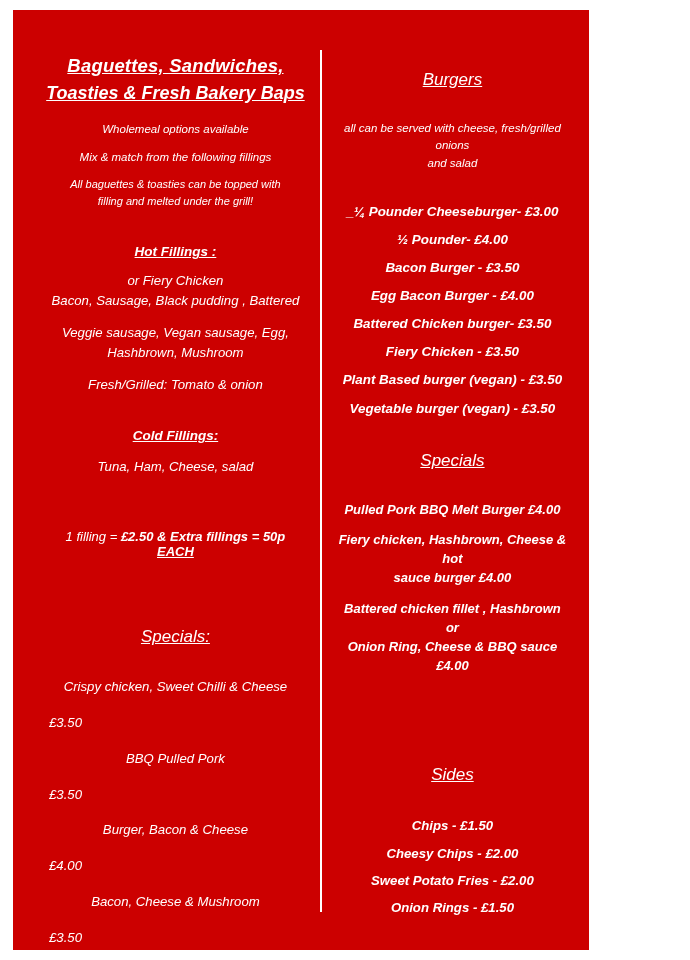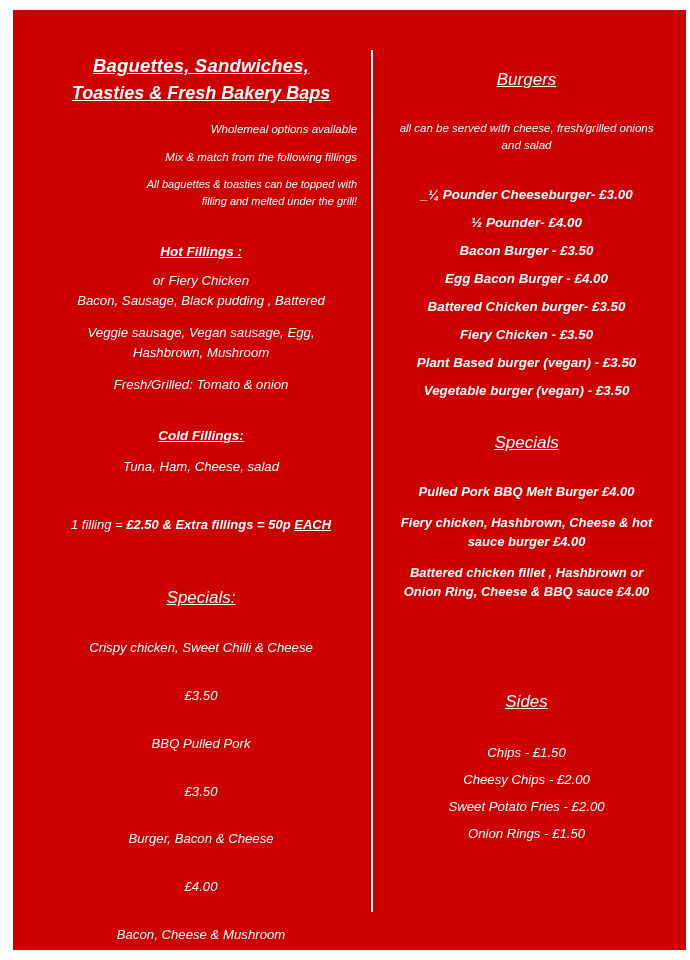--- a/index.html
+++ b/index.html
@@ -12,21 +12,21 @@
     width: 690px;
     height: 960px;
     background: #ffffff;
     overflow: hidden;
     font-family: "Liberation Sans", sans-serif;
   }
   .menu {
     position: absolute;
     left: 13px;
     top: 10px;
-    width: 673px;
+    width: 576px;
     height: 940px;
     background: #cc0000;
     color: #ffffff;
     box-sizing: border-box;
   }
   .columns {
     display: flex;
     width: 100%;
     height: 100%;
     box-sizing: border-box;
@@ -77,58 +77,57 @@
   .subhead {
     font-style: italic;
     font-weight: bold;
     text-align: center;
     text-decoration: underline;
     font-size: 13.5px;
     margin: 0;
   }
   .note {
     font-style: italic;
-    text-align: right;
+    text-align: center;
     font-size: 11.5px;
     line-height: 1.55;
     margin: 0;
   }
   .note.small {
     font-size: 11px;
   }
   .line {
     font-style: italic;
     text-align: center;
     font-size: 13.2px;
     line-height: 1.5;
     margin: 0;
   }
   .price-line {
     font-style: italic;
-    text-align: center;
     font-size: 13.2px;
     line-height: 1.5;
-    margin: 16px;
+    margin: 4px;
   }
   .spacer-6 { height: 6px; }
   .spacer-8 { height: 8px; }
   .spacer-10 { height: 10px; }
   .spacer-12 { height: 12px; }
   .spacer-14 { height: 14px; }
   .spacer-16 { height: 16px; }
   .spacer-20 { height: 20px; }
   .spacer-22 { height: 22px; }
   .spacer-30 { height: 30px; }
   .spacer-34 { height: 34px; }
   .spacer-40 { height: 40px; }
   .fillings-note {
     font-style: italic;
     font-size: 13px;
     text-align: center;
-    margin: 0;
+    margin: 12px;
   }
   .fillings-note .u { text-decoration: underline; font-weight: bold; }
   .fillings-note .b { font-weight: bold; }
   .right-item {
     font-style: italic;
     font-weight: bold;
     text-align: center;
     font-size: 13.4px;
     line-height: 1.5;
     margin: 0;
@@ -143,21 +142,21 @@
   }
   .burger-note {
     font-style: italic;
     text-align: center;
     font-size: 11.5px;
     line-height: 1.5;
     margin: 0;
   }
   .sides-item {
     font-style: italic;
-    font-weight: normal;
+    font-weight: bold;
     text-align: center;
     font-size: 13.2px;
     line-height: 1.6;
     margin: 0;
   }
 </style>
 </head>
 <body>
 
 <div class="page">

